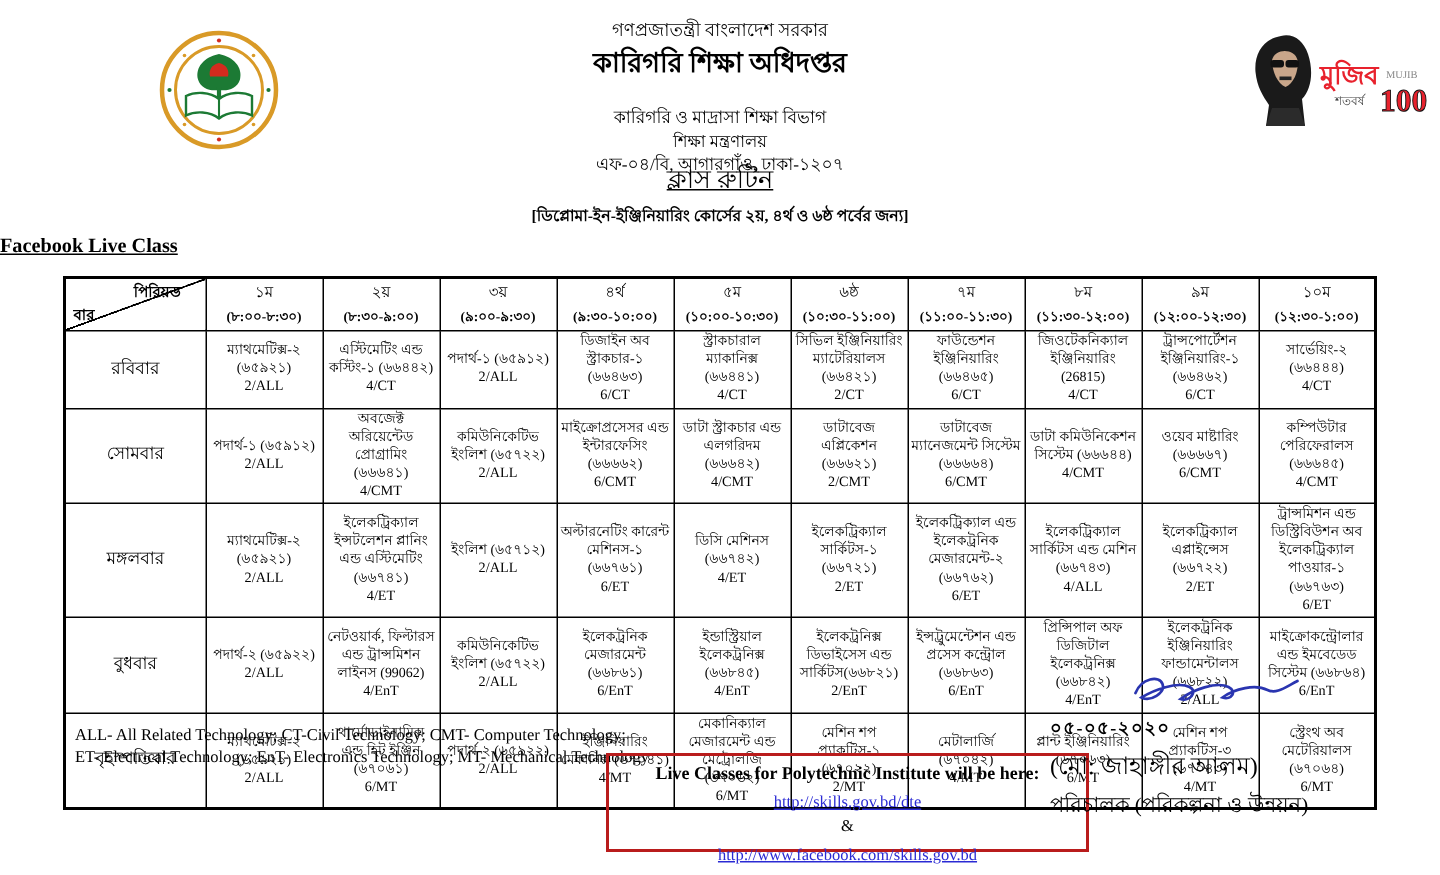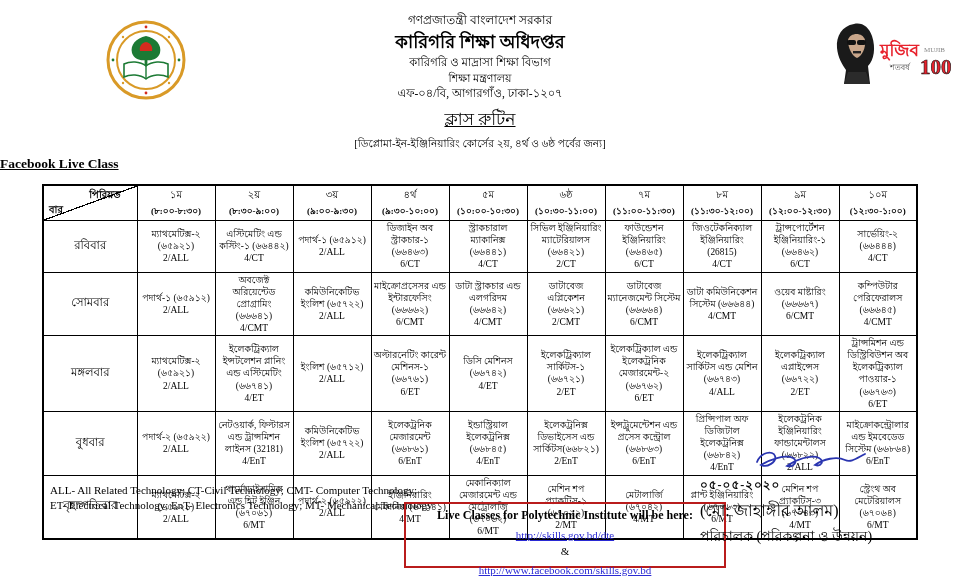--- a/index.html
+++ b/index.html
@@ -4,32 +4,32 @@
 <style>
   * { margin:0; padding:0; box-sizing:border-box; }
   html,body { background:#ffffff; }
   .page {
     position:relative; width:960px; height:583px; background:#fff;
     font-family:"Liberation Serif","DejaVu Serif",serif; color:#000; overflow:hidden;
   }
   
   .gov-header { position:absolute; top:12px; left:0; width:100%; text-align:center; line-height:1.35; }
   .gov-line1 { font-size:12px; }
-  .gov-title { font-size:18px; font-weight:bold; margin:2px 0 1px; }
+  .gov-title { font-size:18px; font-weight:bold; margin:2px 0 18px; }
   .gov-line3 { font-size:11.5px; }
   .gov-line4 { font-size:11px; }
   .gov-line5 { font-size:11.5px; }
   .seal { position:absolute; left:106px; top:20px; width:80px; height:80px; }
   .mujib { position:absolute; right:8px; top:18px; width:128px; height:80px; }
   
   .class-start { position:absolute; left:100px; top:126px; font-size:19px; font-weight:bold; }
   .routine-title { position:absolute; left:0; width:960px; top:106px; text-align:center;
     font-size:17px; font-weight:normal; text-decoration:underline; }
   .course-note { position:absolute; left:0; width:960px; top:136px; text-align:center;
-    font-size:10.5px; font-weight:normal; }
+    font-size:10.5px; font-weight:bold; }
   .fb-live { position:absolute; left:0; width:960px; top:156px; text-align:left;
     font-size:13.5px; font-weight:bold; text-decoration:underline; }
   
   .routine-table { position:absolute; left:42px; top:184px; width:876px;
     border-collapse:collapse; table-layout:fixed; border:2px solid #000; }
   .routine-table th, .routine-table td {
     border:1px solid #000; text-align:center; vertical-align:middle;
     padding:1px 2px; overflow:hidden;
   }
   .routine-table thead tr { height:33px; }
@@ -301,21 +301,21 @@
             <div class="grp">6/ET</div>
           </td>
         </tr>
         <tr>
           <td class="day-cell">বুধবার</td>
           <td class="class-cell">
             <div class="subj">পদার্থ-২ (৬৫৯২২)</div>
             <div class="grp">2/ALL</div>
           </td>
           <td class="class-cell">
-            <div class="subj">নেটওয়ার্ক, ফিল্টারস এন্ড ট্রান্সমিশন লাইনস (32181)</div>
+            <div class="subj">নেটওয়ার্ক, ফিল্টারস এন্ড ট্রান্সমিশন লাইনস (99062)</div>
             <div class="grp">4/EnT</div>
           </td>
           <td class="class-cell">
             <div class="subj">কমিউনিকেটিভ ইংলিশ (৬৫৭২২)</div>
             <div class="grp">2/ALL</div>
           </td>
           <td class="class-cell">
             <div class="subj">ইলেকট্রনিক মেজারমেন্ট (৬৬৮৬১)</div>
             <div class="grp">6/EnT</div>
           </td>

